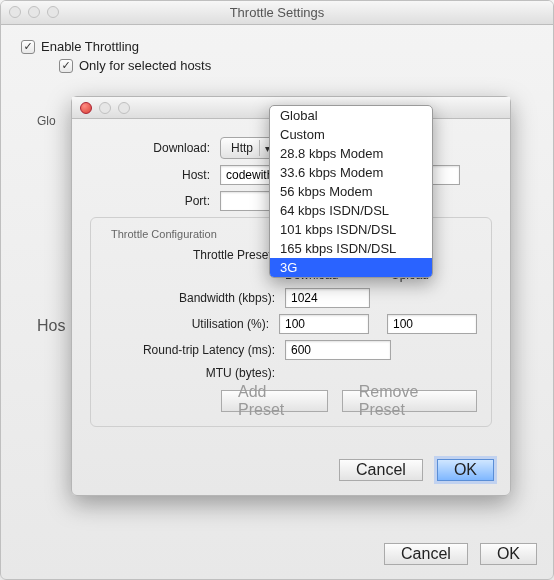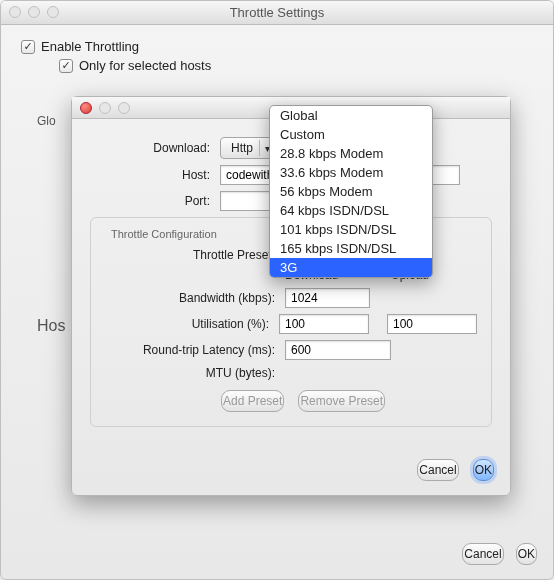--- a/index.html
+++ b/index.html
@@ -19,22 +19,22 @@
   .tl { width: 12px; height: 12px; border-radius: 50%; background: #e6e6e6; border: 1px solid #c0c0c0; }
   .title-text { font-size: 13px; color: #555; }
   .content { position: absolute; inset: 24px 0 0 0; padding: 14px 20px; }
   .check-row { display: flex; align-items: center; gap: 6px; margin-bottom: 4px; font-size: 13px; color: #222; }
   .sub { margin-left: 18px; padding-left: 20px; }
   .chk { width: 14px; height: 14px; border: 1px solid #8a8a8a; border-radius: 3px;
          background: linear-gradient(#fff,#e8e8e8); display: inline-flex; align-items: center; justify-content: center; }
   .chk.checked::after { content: "✓"; font-size: 11px; color: #333; line-height: 1; }
   .footer { position: absolute; right: 16px; bottom: 14px; display: flex; gap: 12px; }
   .btn {
-    height: 22px; padding: 0 1px; font-size: 12px; color: #222;
-    background: linear-gradient(#fdfdfd, #e3e3e3); border: 1px solid #aaa; border-radius: 9px;
+    height: 22px; padding: 0 16px; font-size: 16px; color: #222;
+    background: linear-gradient(#fdfdfd, #e3e3e3); border: 1px solid #aaa; border-radius: 0;
     display: inline-flex; align-items: center; justify-content: center;
   }
   .btn.default {
     background: linear-gradient(#cfe6ff, #7fb7ff);
     border: 1px solid #5a8ed6; box-shadow: 0 0 0 3px rgba(120,170,255,.35);
   }
   .btn.disabled { color: #9a9a9a; }
   
   .sheet {
     position: absolute; left: 70px; top: 95px; width: 440px; height: 400px;

